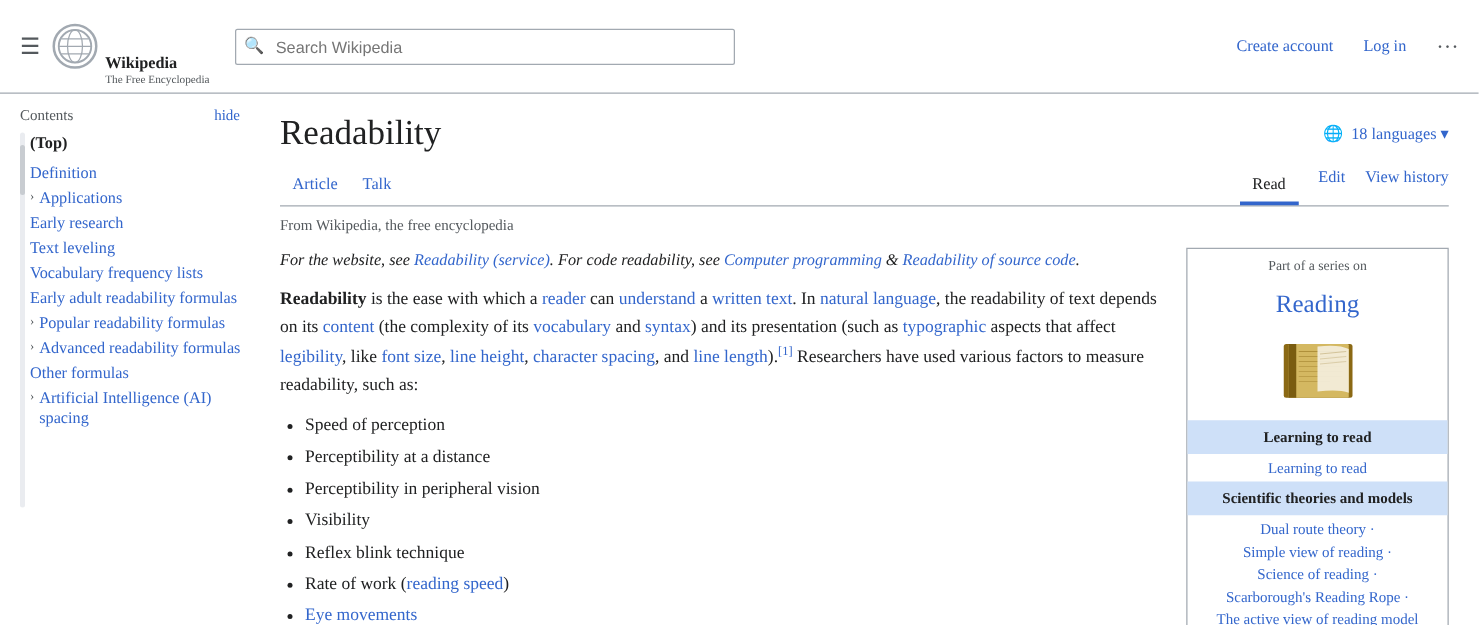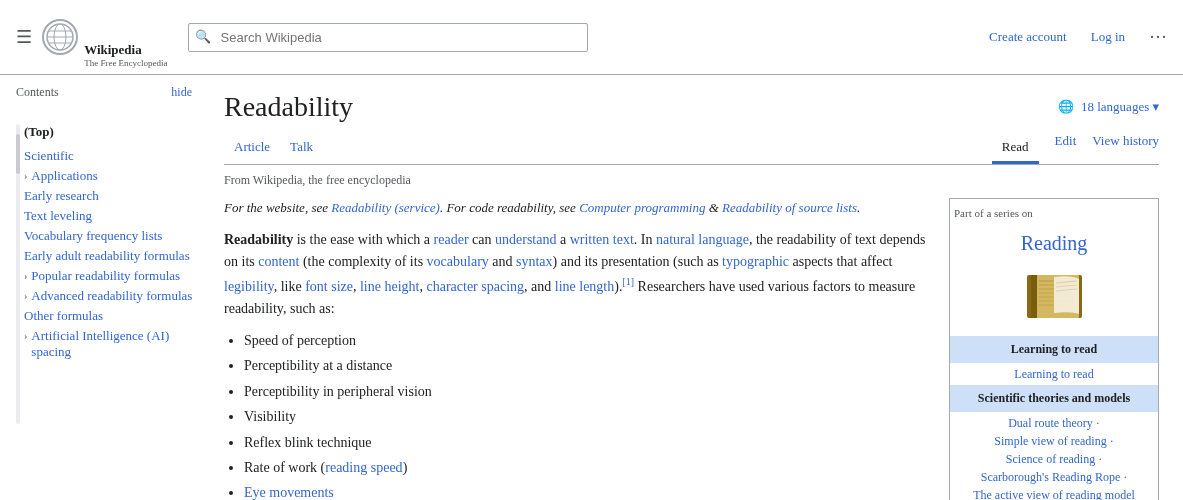--- a/index.html
+++ b/index.html
@@ -71,21 +71,21 @@
       min-width: 200px;
       padding: 10px 0 10px 16px;
       font-size: 13px;
       overflow-y: auto;
       max-height: calc(500px - 48px);
     }
     .toc-header {
       display: flex;
       align-items: flex-end;
       justify-content: space-between;
-      margin-bottom: 24px;
+      margin-bottom: 6px;
       padding-right: 8px;
     }
     .toc-title { font-size: 12px; color: #54595d; }
     .toc-hide { color: #3366cc; cursor: pointer; font-size: 12px; }
     .toc-top { font-weight: bold; color: #202122; margin-bottom: 6px; cursor: pointer; }
     .toc-item {
       padding: 2px 0;
       cursor: pointer;
       color: #3366cc;
       display: flex;
@@ -162,21 +162,21 @@
     
     .infobox {
       float: right;
       width: 210px;
       margin: 0 0 12px 16px;
       border: 1px solid #a2a9b1;
       font-size: 12px;
       background: #fff;
     }
     .infobox-header {
-      text-align: left;
+      text-align: center;
       padding: 6px 4px 2px;
       color: #54595d;
       font-size: 11px;
     }
     .infobox-title {
       text-align: center;
       font-family: 'Linux Libertine', Georgia, serif;
       font-size: 20px;
       color: #3366cc;
       padding: 2px 0 4px;
@@ -253,21 +253,21 @@
     <div style="display:flex; gap:0;">
       <div style="width:4px; margin-right:4px;">
         <div style="width:4px; height:300px; background:#eaecf0; border-radius:2px; position:relative;">
           <div style="width:4px; height:40px; background:#c8ccd1; border-radius:2px; position:absolute; top:10px;"></div>
         </div>
       </div>
       <div style="flex:1;">
         <div class="toc-top">(Top)</div>
 
         <div class="toc-item">
-          <span>Scientific</span>
+          <span>Definition</span>
         </div>
 
         <div class="toc-item">
           <span class="toc-expand">›</span>
           <span>Applications</span>
         </div>
 
         <div class="toc-item">
           <span>Early research</span>
         </div>
@@ -370,21 +370,21 @@
           <a class="wikilink">Science of reading ·</a><br>
           <a class="wikilink">Scarborough's Reading Rope ·</a><br>
           <a class="wikilink">The active view of reading model</a>
         </div>
 
         <div class="infobox-section">Cognitive processes</div>
 
       </div>
 
       <p class="italic-note">
-        <em>For the website, see <a class="wikilink">Readability (service)</a>. For code readability, see <a class="wikilink">Computer programming</a> &amp; <a class="wikilink">Readability of source lists</a>.</em>
+        <em>For the website, see <a class="wikilink">Readability (service)</a>. For code readability, see <a class="wikilink">Computer programming</a> &amp; <a class="wikilink">Readability of source code</a>.</em>
       </p>
 
       <p>
         <strong>Readability</strong> is the ease with which a <a class="wikilink">reader</a> can <a class="wikilink">understand</a> a <a class="wikilink">written text</a>. In <a class="wikilink">natural language</a>, the readability of text depends on its <a class="wikilink">content</a> (the complexity of its <a class="wikilink">vocabulary</a> and <a class="wikilink">syntax</a>) and its presentation (such as <a class="wikilink">typographic</a> aspects that affect <a class="wikilink">legibility</a>, like <a class="wikilink">font size</a>, <a class="wikilink">line height</a>, <a class="wikilink">character spacing</a>, and <a class="wikilink">line length</a>).<sup>[1]</sup> Researchers have used various factors to measure readability, such as:
       </p>
 
       <ul class="bullet-list">
         <li>Speed of perception</li>
         <li>Perceptibility at a distance</li>
         <li>Perceptibility in peripheral vision</li>

